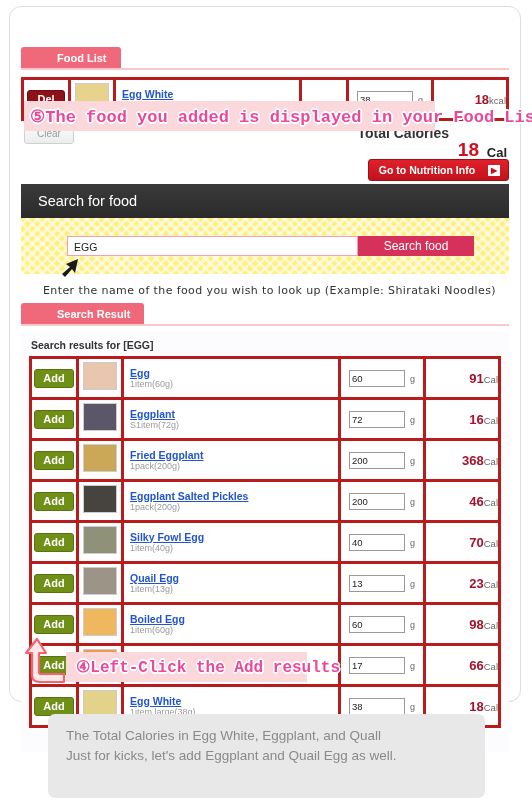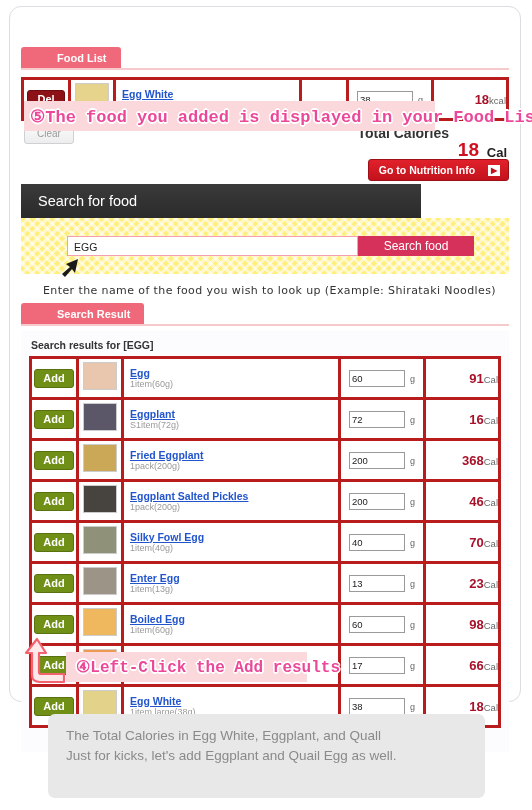--- a/index.html
+++ b/index.html
@@ -85,21 +85,21 @@
     padding:4px 8px 4px 10px;border-radius:3px;border:1px solid #9d0e16;
     white-space:nowrap;
   }
   .nutri-btn .play{
     display:inline-block;width:12px;height:11px;background:#fff;color:#c3121c;
     text-align:center;line-height:11px;font-size:8px;margin-left:10px;vertical-align:1px;
   }
 
   
   .search-head{
-    position:absolute;left:11px;top:177px;width:400px;height:34px;
+    position:absolute;left:11px;top:177px;width:488px;height:34px;
     background:linear-gradient(#3a3a3a,#2b2b2b);color:#fff;
     font-size:14.5px;line-height:34px;padding-left:17px;box-sizing:border-box;
   }
   .search-band{
     position:absolute;left:11px;top:211px;width:488px;height:56px;
     background:#ffef7f;
     background-image:
       repeating-linear-gradient(45deg, rgba(255,255,255,.55) 0 3px, rgba(255,255,255,0) 3px 7px),
       repeating-linear-gradient(-45deg, rgba(255,255,255,.55) 0 3px, rgba(255,255,255,0) 3px 7px);
   }
@@ -259,21 +259,21 @@
                   <span class="food-link">Silky Fowl Egg</span>
                   <span class="food-sub">1item(40g)</span>
                 </td>
                 <td class="c-amt"><span class="amt-box">40</span><span class="amt-unit">g</span></td>
                 <td class="c-kcal"><span class="kcal-num">70</span><span class="kcal-unit">Cal</span></td>
               </tr>
               <tr>
                 <td class="c-act"><span class="add-btn">Add</span></td>
                 <td class="c-thumb"><span class="thumb" style="background:#9c9486"></span></td>
                 <td class="c-name">
-                  <span class="food-link">Enter Egg</span>
+                  <span class="food-link">Quail Egg</span>
                   <span class="food-sub">1item(13g)</span>
                 </td>
                 <td class="c-amt"><span class="amt-box">13</span><span class="amt-unit">g</span></td>
                 <td class="c-kcal"><span class="kcal-num">23</span><span class="kcal-unit">Cal</span></td>
               </tr>
               <tr>
                 <td class="c-act"><span class="add-btn">Add</span></td>
                 <td class="c-thumb"><span class="thumb" style="background:#f0b85e"></span></td>
                 <td class="c-name">
                   <span class="food-link">Boiled Egg</span>

